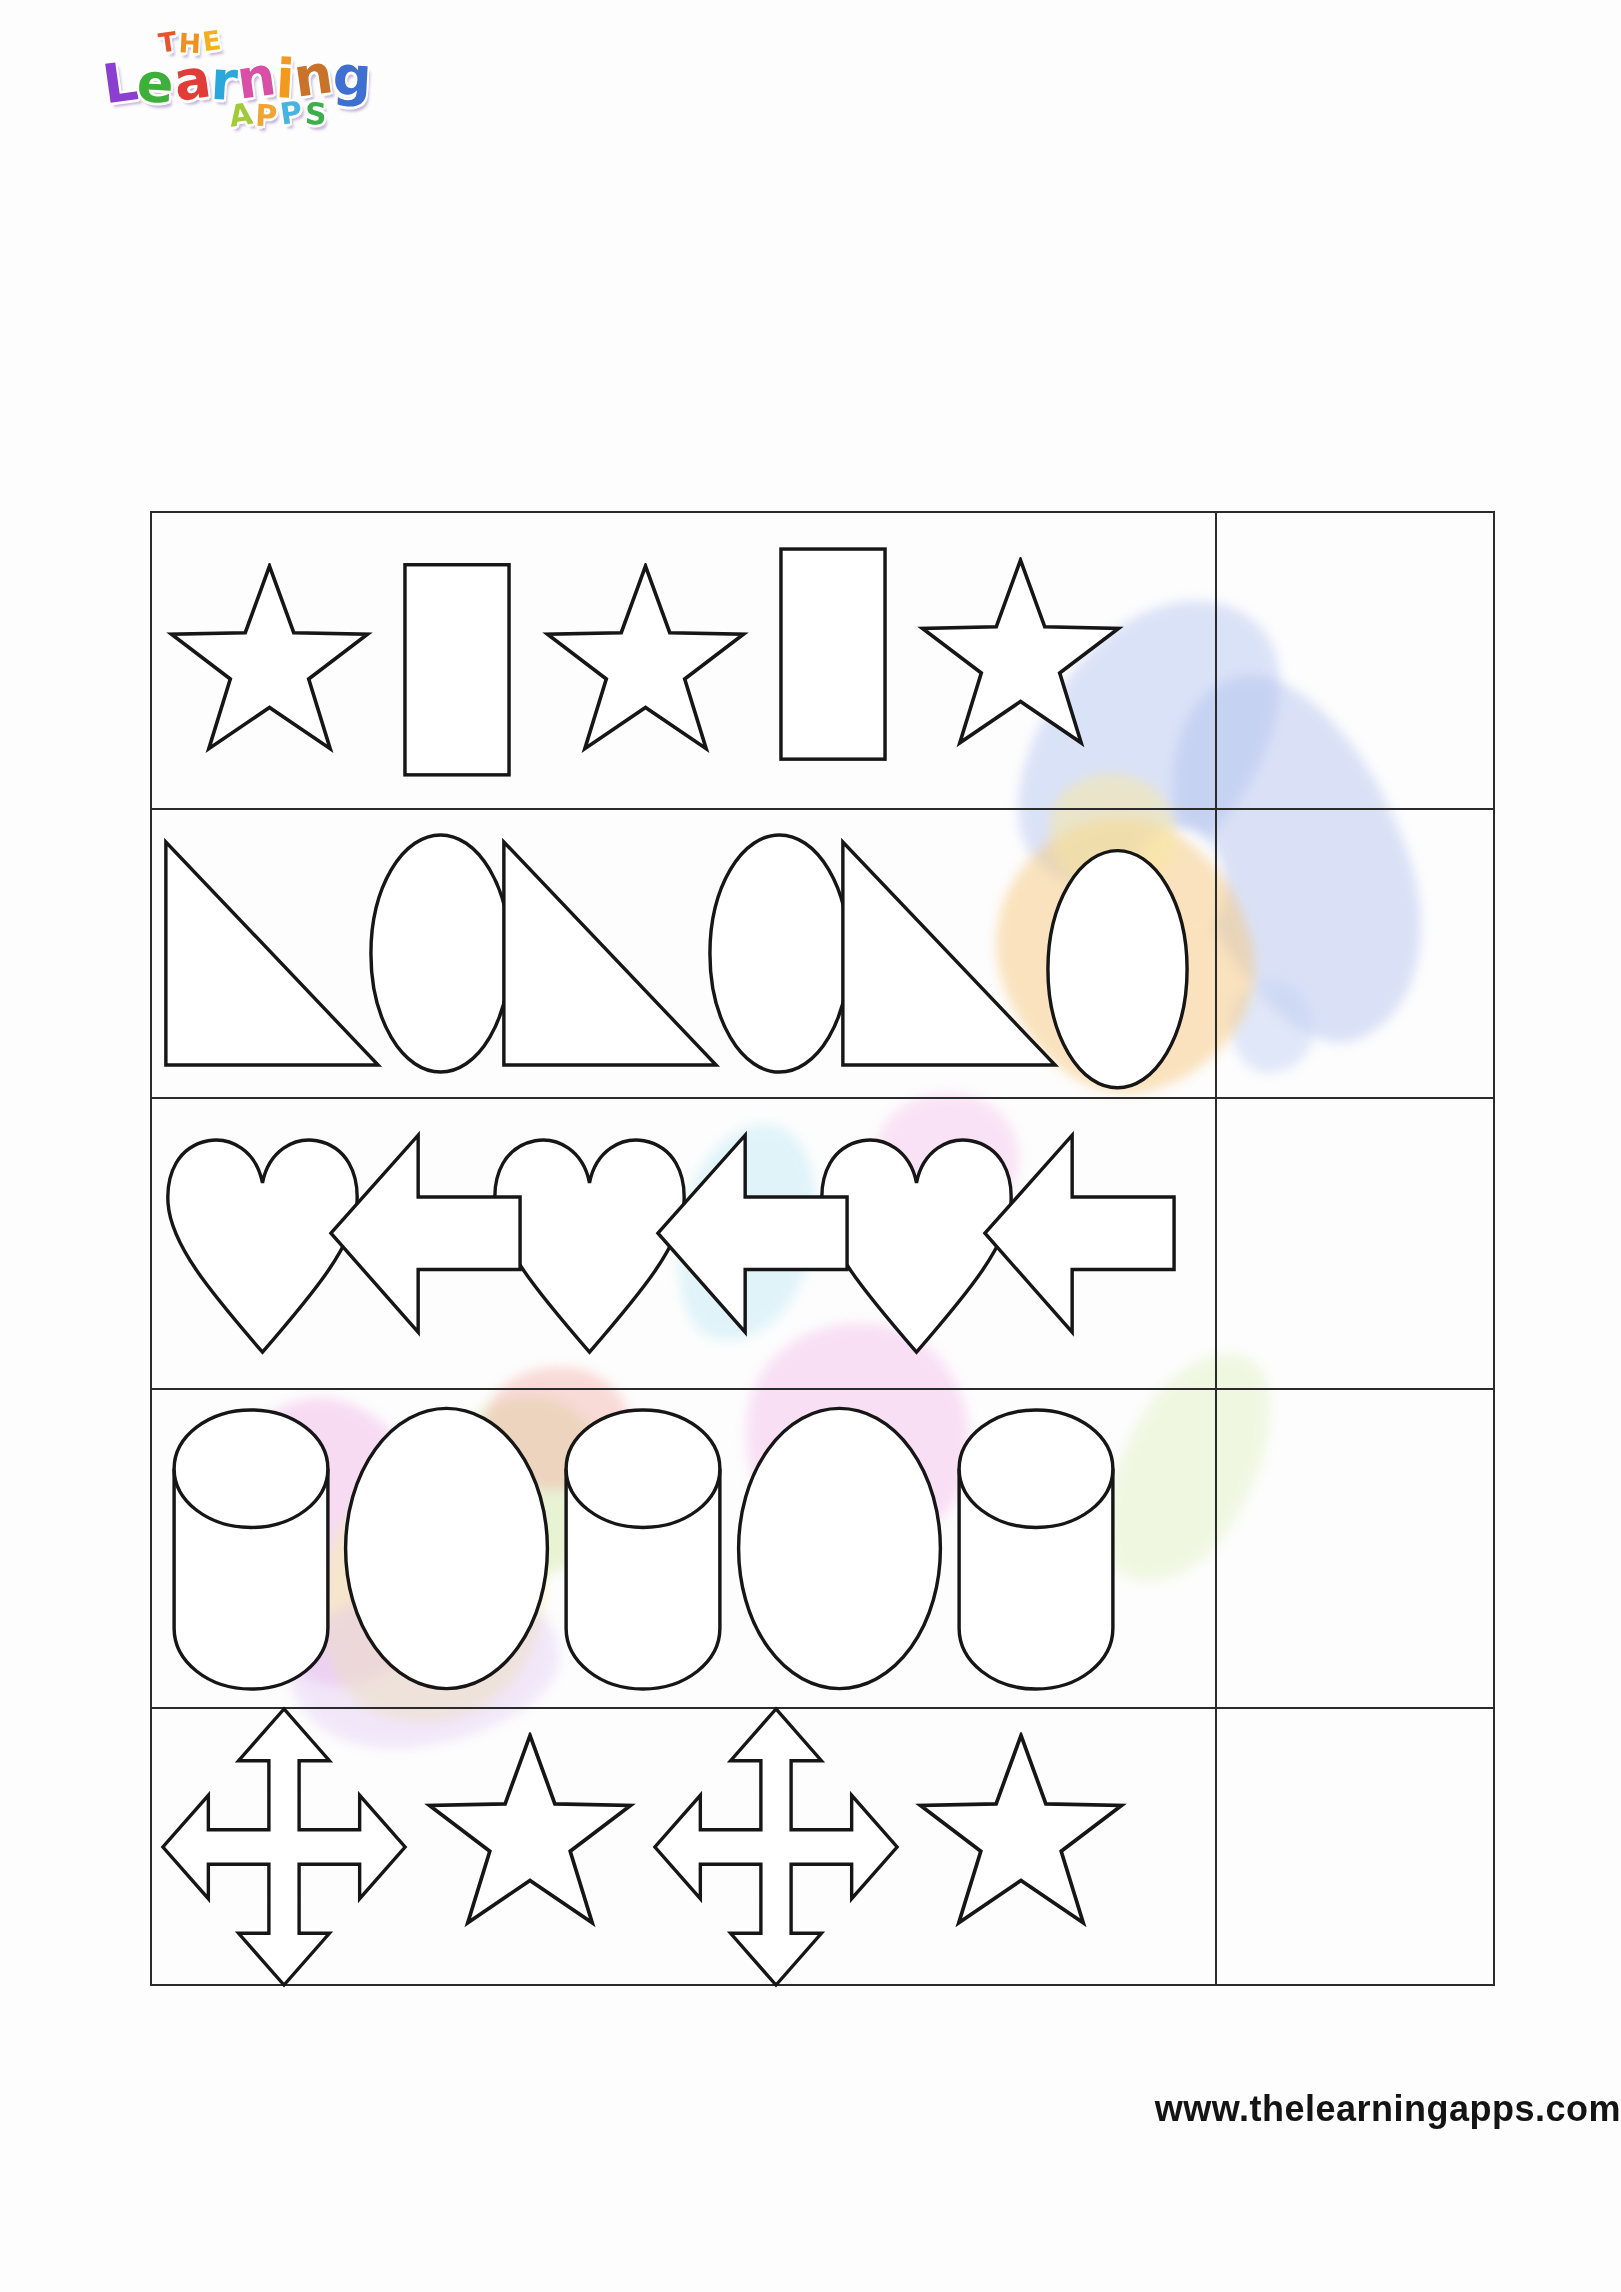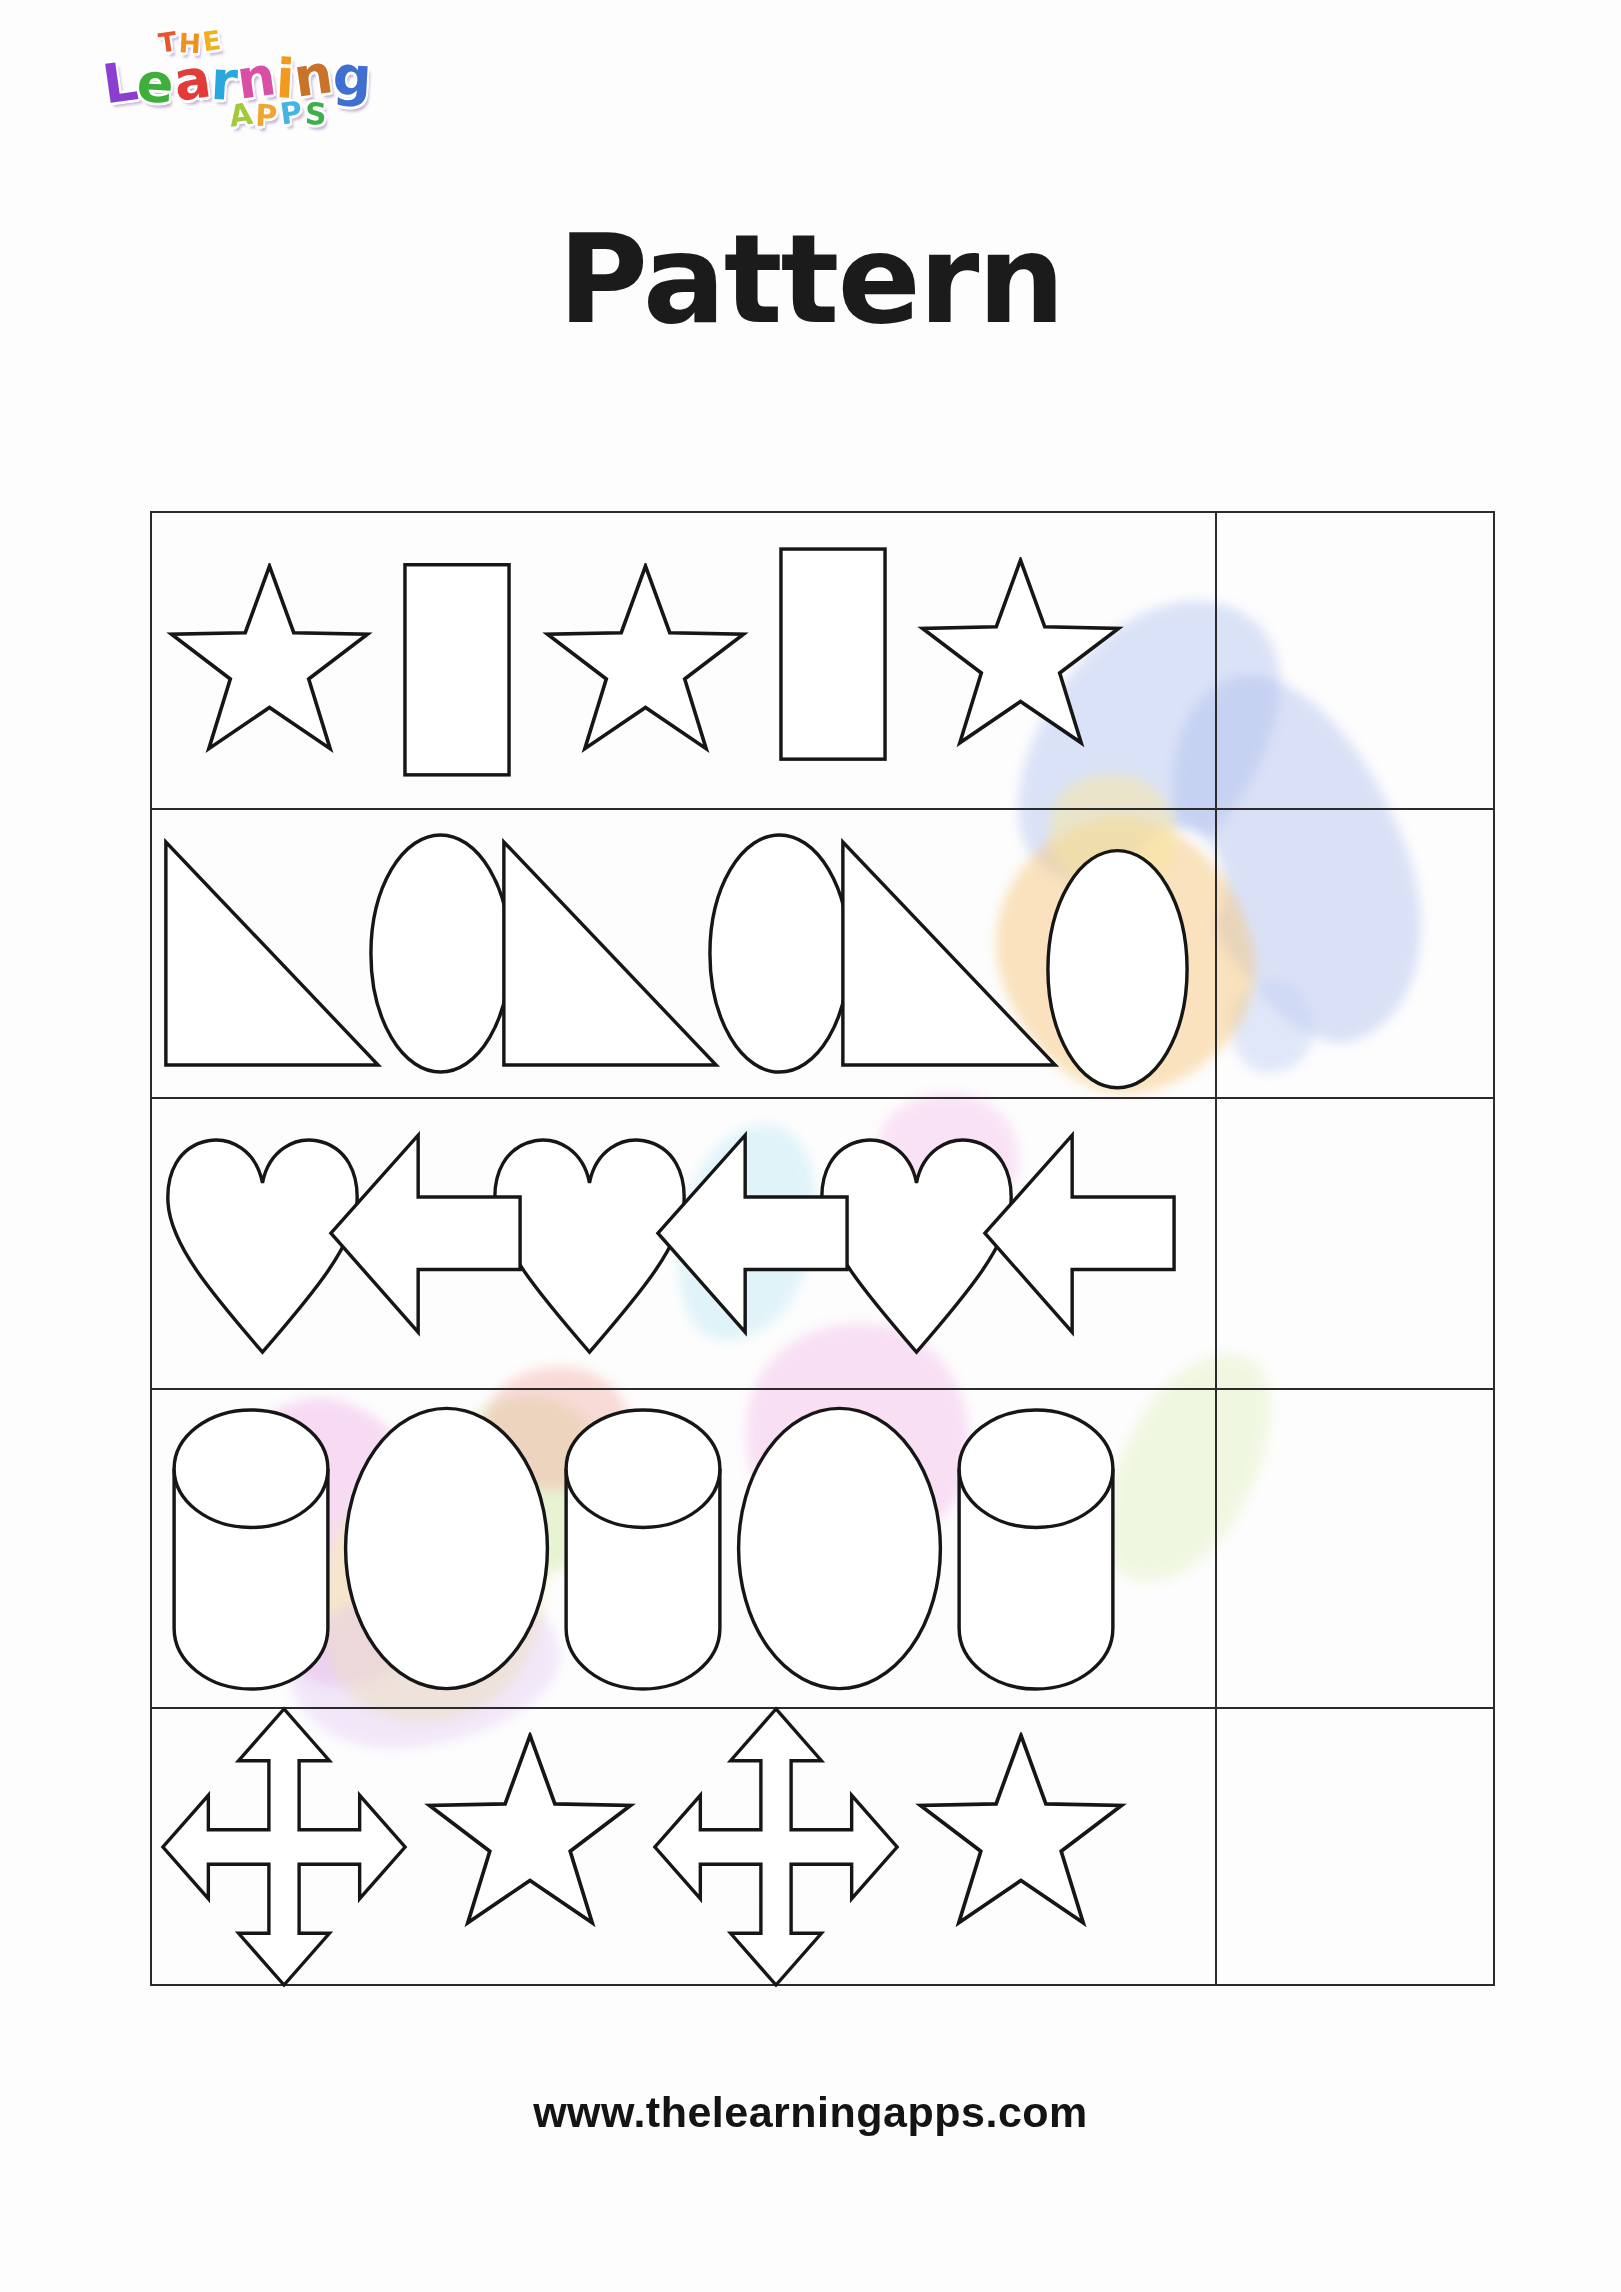--- a/index.html
+++ b/index.html
@@ -63,22 +63,22 @@
   .r1 .shape:nth-child(2){transform:translateY(8.8px);}
   .r1 .shape:nth-child(4){transform:translateY(-6.9px);}
   .r1 .shape:nth-child(5){transform:translateY(-5.9px);}
   .r2 .shape + .shape{margin-left:-15.7px;}
   .r2 .shape:nth-child(6){transform:translateY(15.7px);}
   .r3 .shape + .shape{margin-left:-35px;}
   .r3 .shape-arrow-left{transform:translateY(-9.8px);}
   .r5 .shape-star-large{transform:translateY(-13.7px);}
 
   
-  .footer{position:absolute;left:0;top:2088px;width:100%;text-align:center;z-index:2;
-          font-family:"Liberation Sans", sans-serif;font-weight:bold;font-size:43px;
+  .footer{position:absolute;left:0;top:2088px;width:100%;text-align:right;z-index:2;
+          font-family:"Liberation Sans", sans-serif;font-weight:bold;font-size:36px;
           color:#141414;letter-spacing:0.5px;}
 </style>
 </head>
 <body>
 
 <div class="page">
 
   <div class="wm-layer">
     <div class="wm w1" style="background: rgb(185, 200, 242);"></div>
     <div class="wm w2" style="background: rgb(176, 192, 238);"></div>
@@ -96,21 +96,20 @@
     <div class="wm w14" style="background: rgb(216, 237, 176);"></div>
     <div class="wm w15" style="background: rgb(220, 192, 242);"></div>
   </div>
 
   <div class="logo">
     <div class="logo-line logo-line1"><span class="logo-letter" style="color: rgb(232, 84, 46);">T</span><span class="logo-letter" style="color: rgb(240, 144, 30);">H</span><span class="logo-letter" style="color: rgb(243, 176, 28);">E</span></div>
     <div class="logo-line logo-line2"><span class="logo-letter" style="color: rgb(139, 63, 209);">L</span><span class="logo-letter" style="color: rgb(63, 175, 60);">e</span><span class="logo-letter" style="color: rgb(226, 60, 56);">a</span><span class="logo-letter" style="color: rgb(42, 167, 221);">r</span><span class="logo-letter" style="color: rgb(217, 79, 166);">n</span><span class="logo-letter" style="color: rgb(242, 154, 31);">i</span><span class="logo-letter" style="color: rgb(200, 114, 42);">n</span><span class="logo-letter" style="color: rgb(63, 111, 209);">g</span></div>
     <div class="logo-line logo-line3"><span class="logo-letter" style="color: rgb(162, 201, 58);">A</span><span class="logo-letter" style="color: rgb(240, 164, 50);">P</span><span class="logo-letter" style="color: rgb(70, 180, 224);">P</span><span class="logo-letter" style="color: rgb(60, 174, 74);">S</span></div>
   </div>
 
-  <div class="title">Pattern</div>
 
 
   <div class="ptable">
       <div class="prow r1">
         <div class="pattern-cell">
           <svg class="shape shape-star" width="211" height="196" viewBox="0 0 200 190">
             <polygon fill="#ffffff" stroke="#161616" stroke-width="3.5" stroke-linejoin="miter" points="100,3 123.5,67.6 195,69.1 138,112.4 158.8,180 100,140 41.2,180 62,112.4 5,69.1 76.5,67.6"></polygon>
           </svg>
           <svg class="shape shape-rectangle" width="110" height="216" viewBox="0 0 112 220">
             <rect fill="#ffffff" stroke="#161616" stroke-width="3.5" stroke-linejoin="miter" x="3" y="3" width="106" height="214"></rect>

